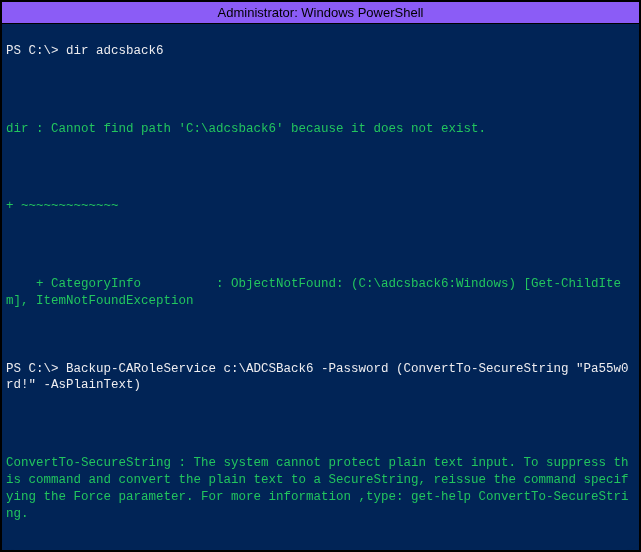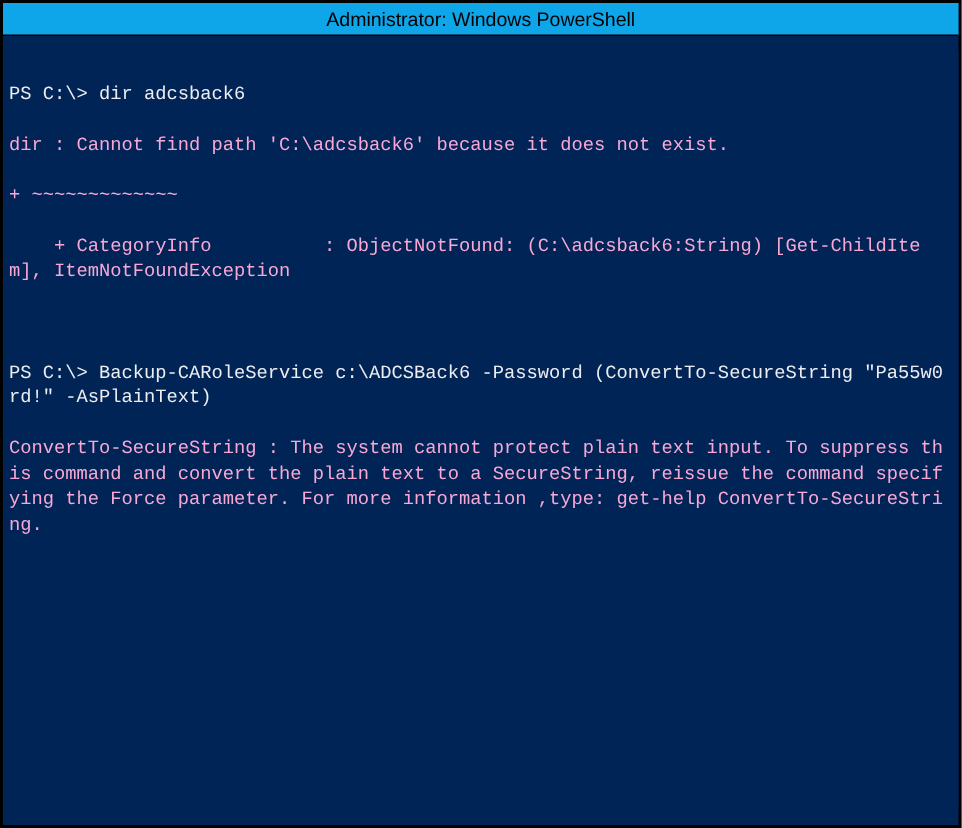--- a/index.html
+++ b/index.html
@@ -17,65 +17,66 @@
     }
     .window {
       width: 641px;
       height: 552px;
       border: 2px solid #000;
       background: #012456;
       display: flex;
       flex-direction: column;
     }
     .titlebar {
-      background: #0ea5e9;
+      background: #8b5cf6;
       color: #000;
       text-align: center;
       padding: 3px 0;
       font-family: 'Segoe UI', Tahoma, sans-serif;
       font-size: 13px;
       font-weight: 400;
       border-bottom: 1px solid #000;
     }
     .terminal {
       flex: 1;
       background: #012456;
       color: #eeedf0;
-      padding: 14px 4px;
+      padding: 2px 4px;
       line-height: 1.35;
       white-space: pre-wrap;
       word-break: break-all;
       overflow: hidden;
       border-radius: 12px;
     }
     .prompt {
       color: #eeedf0;
     }
     .cmd {
       color: #eeedf0;
     }
     .err {
-      color: #f9a8d4;
+      color: #22c55e;
+      margin-top: 44px;
     }
     .row {
       display: block;
     }
   </style>
 </head>
 <body>
 
 <div class="window">
   <div class="titlebar">
     <span>Administrator: Windows PowerShell</span>
   </div>
   <div class="terminal">
 <span class="row"><span class="prompt">PS C:\&gt; </span><span class="cmd">dir adcsback6</span></span>
 <span class="row err">dir : Cannot find path 'C:\adcsback6' because it does not exist.</span>
 <span class="row err">+ ~~~~~~~~~~~~~</span>
-<span class="row err">    + CategoryInfo          : ObjectNotFound: (C:\adcsback6:String) [Get-ChildItem], ItemNotFoundException</span>
+<span class="row err">    + CategoryInfo          : ObjectNotFound: (C:\adcsback6:Windows) [Get-ChildItem], ItemNotFoundException</span>
 <span class="row"> </span>
 <span class="row"><span class="prompt">PS C:\&gt; </span><span class="cmd">Backup-CARoleService c:\ADCSBack6 -Password (ConvertTo-SecureString "Pa55w0rd!" -AsPlainText)</span></span>
 <span class="row err">ConvertTo-SecureString : The system cannot protect plain text input. To suppress this command and convert the plain text to a SecureString, reissue the command specifying the Force parameter. For more information ,type: get-help ConvertTo-SecureString.</span>
 
 
 
 
 
 
 

